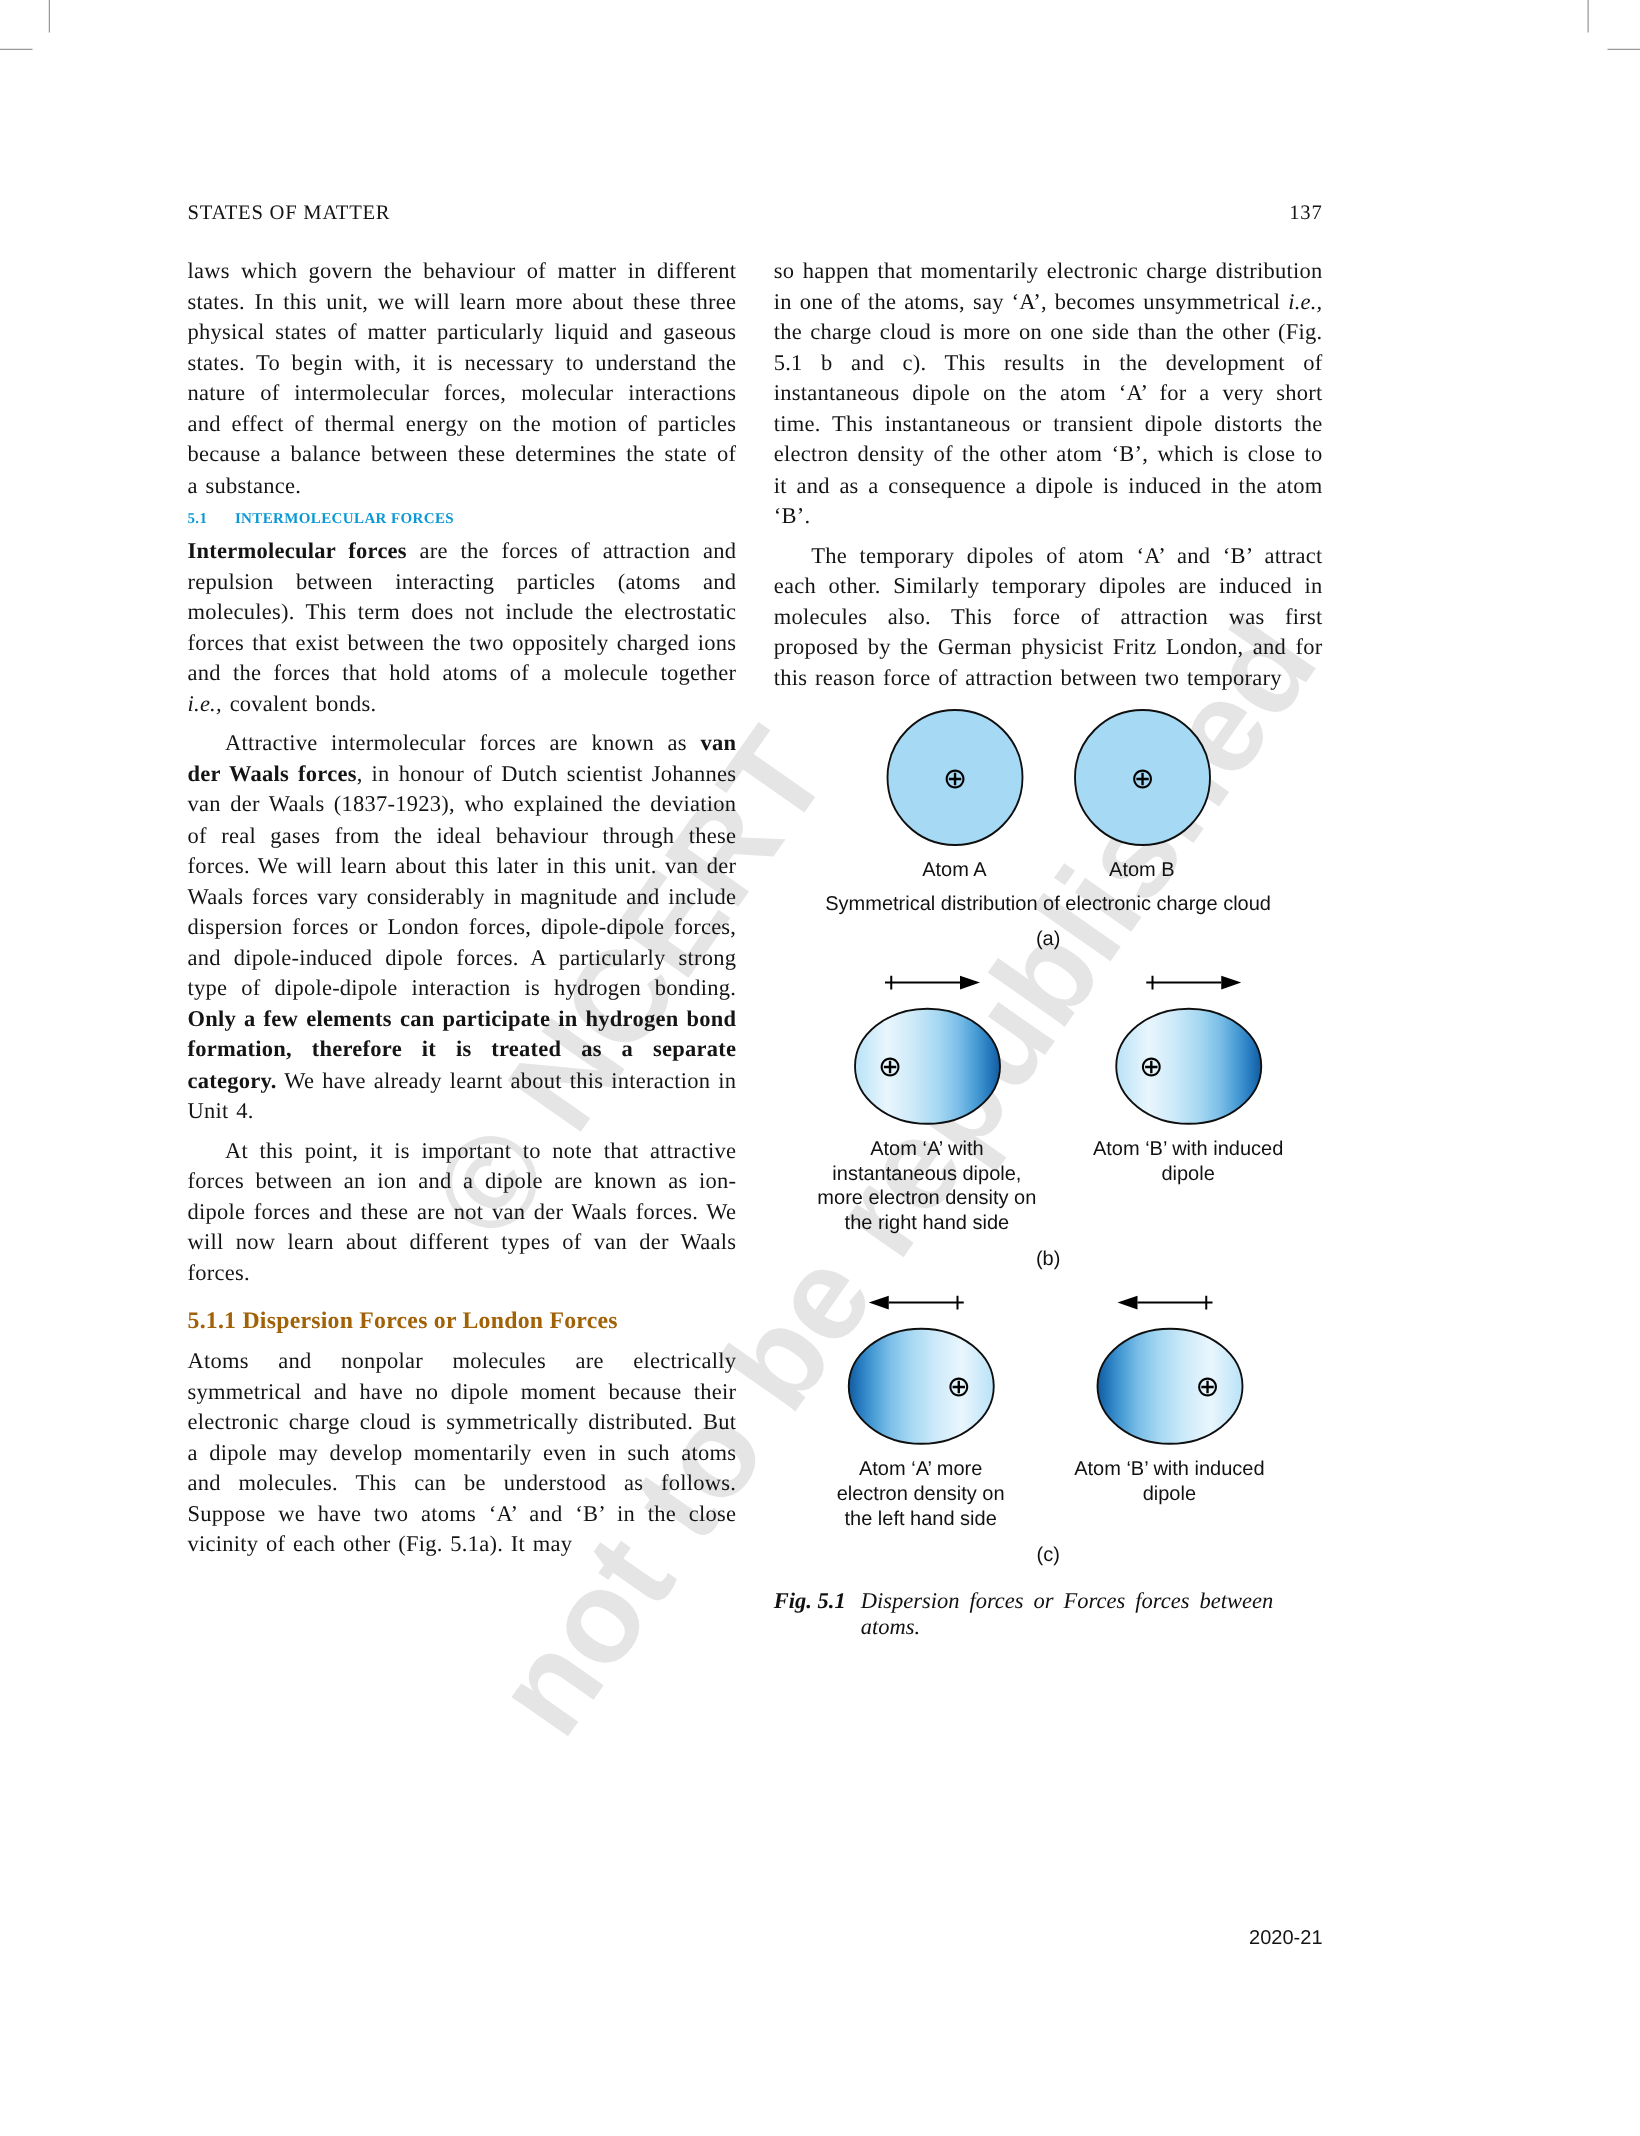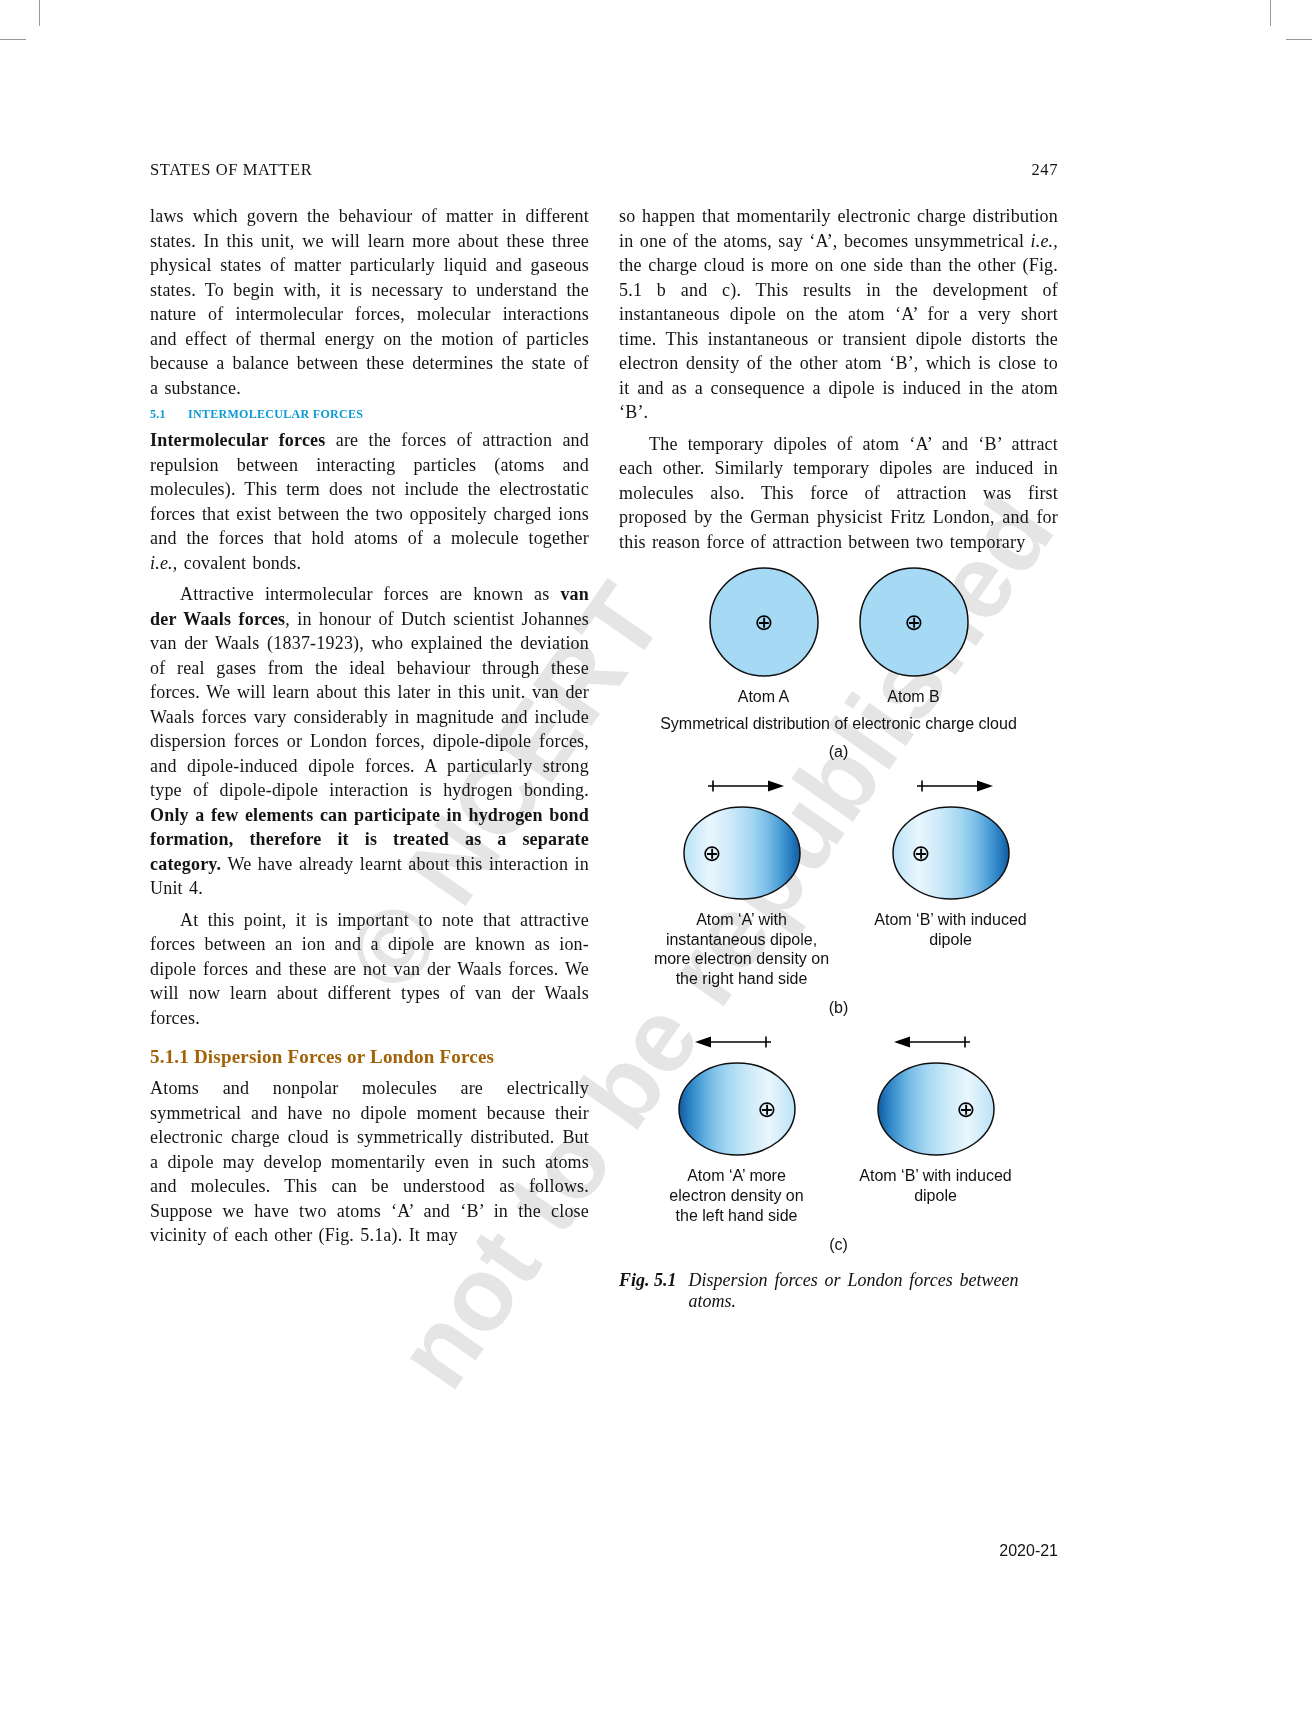--- a/index.html
+++ b/index.html
@@ -112,21 +112,21 @@
   <div class="mark tr-h"></div>
 
   <div class="watermark">
     <div>© NCERT</div>
     <div>not to be republished</div>
   </div>
 
   <div class="content">
     <div class="pagehead">
       <span>STATES OF MATTER</span>
-      <span>247</span>
+      <span>137</span>
     </div>
 
     <div class="columns">
 
       <div class="col">
         <p>laws which govern the behaviour of matter in different states. In this unit, we will learn more about these three physical states of matter particularly liquid and gaseous states. To begin with, it is necessary to understand the nature of intermolecular forces, molecular interactions and effect of thermal energy on the motion of particles because a balance between these determines the state of a substance.</p>
 
         <h2 class="sec">
           <span class="sec-num">5.1</span><span>INTERMOLECULAR FORCES</span>
         </h2>
@@ -225,21 +225,21 @@
                   <text x="92" y="58" class="plus">⊕</text>
                 </svg>
                 <div class="atom-label w170">Atom ‘B’ with induced dipole</div>
               </div>
             </div>
             <div class="fig-tag">(c)</div>
           </div>
 
           <figcaption class="fig-caption">
             <b>Fig. 5.1</b>
-            <span class="cap-text">Dispersion forces or London forces between atoms.</span>
+            <span class="cap-text">Dispersion forces or Forces forces between atoms.</span>
           </figcaption>
         </figure>
       </div>
     </div>
 
     <div class="pagefoot">
       <span>2020-21</span>
     </div>
   </div>
 </div>

